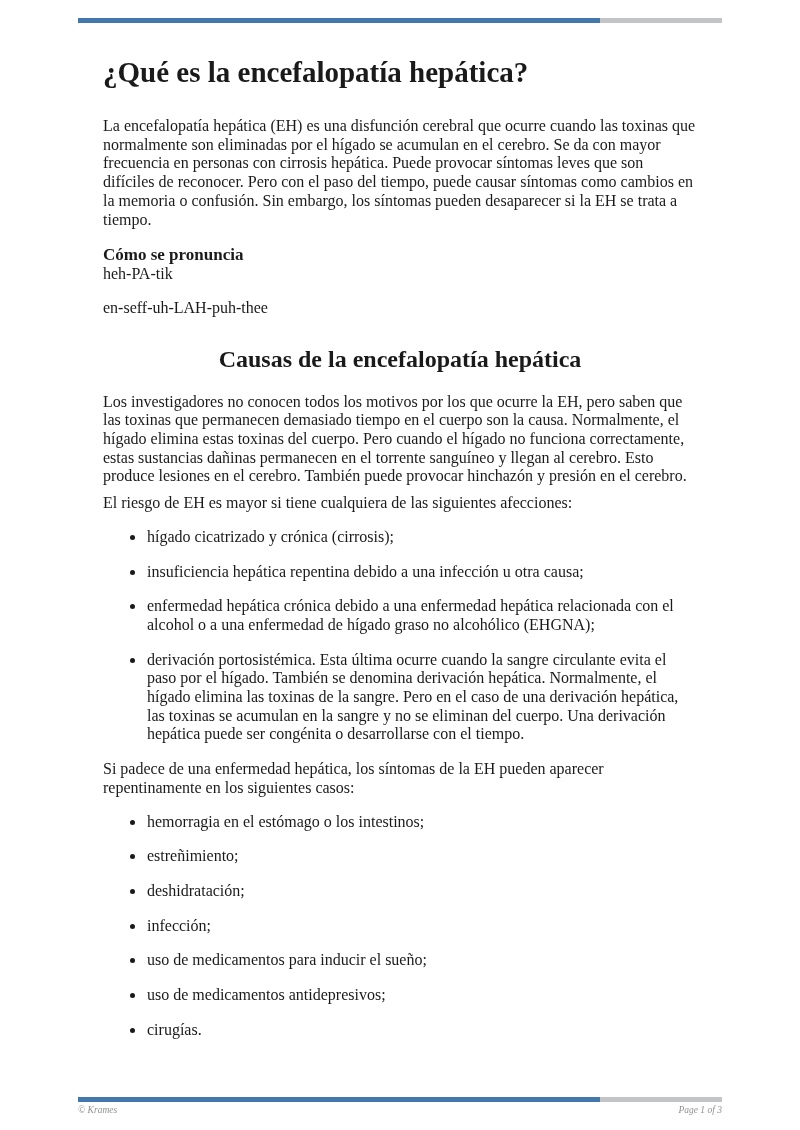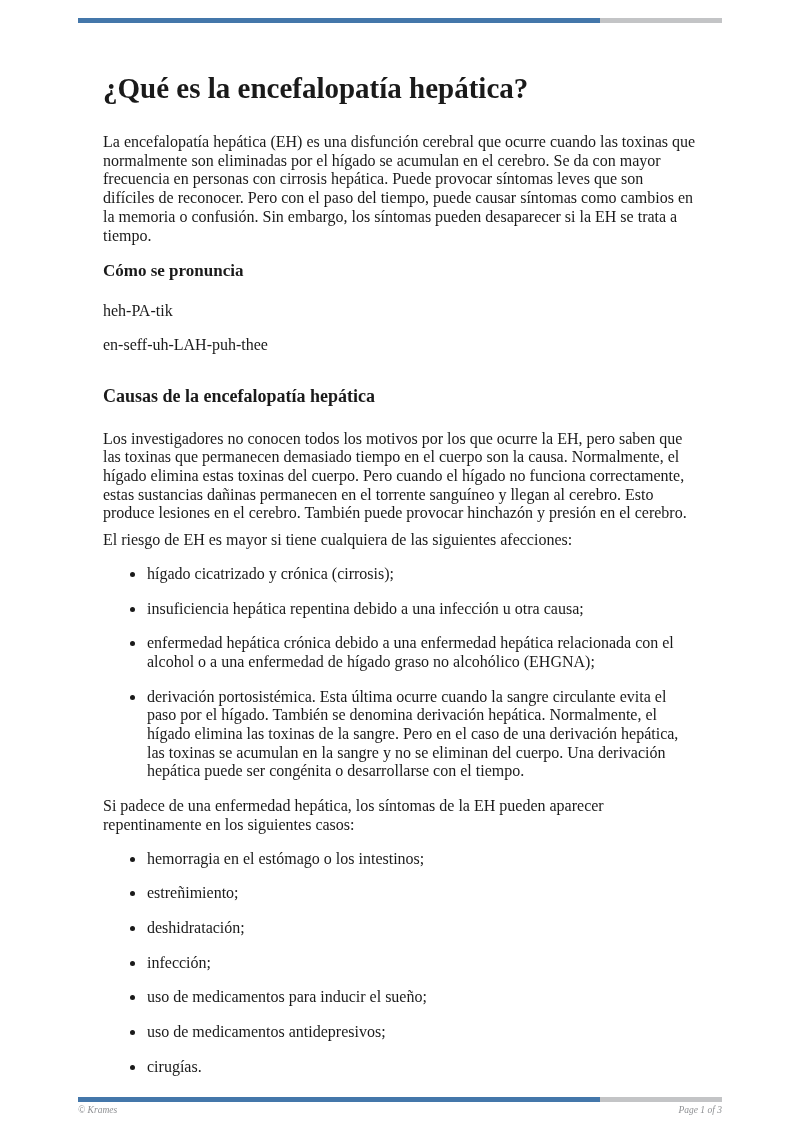--- a/index.html
+++ b/index.html
@@ -27,45 +27,46 @@
     display: flex;
   }
   .rule .seg-blue { width: 522px; height: 100%; background: var(--accent-blue); }
   .rule .seg-gray { flex: 1; height: 100%; background: var(--rule-gray); }
   .rule.top { top: 18px; }
   .rule.bottom { top: 1097px; }
 
   .content {
     position: absolute;
     left: 103px;
-    top: 16px;
+    top: 0;
     width: 594px;
     font-size: 16px;
     line-height: 18.7px;
   }
   h1.doc-title {
     margin-top: 52px;
     font-size: 29px;
     line-height: 40px;
     font-weight: bold;
   }
   p.intro { margin-top: 25px; }
   h3.pron-heading {
     margin-top: 16px;
     font-size: 17px;
     line-height: 20px;
     font-weight: bold;
   }
-  p.pron-line-1 { margin-top: 21px; }
+  p.pron-line-1 { }
   p.pron-line-2 { margin-top: 15px; }
   h2.causes-heading {
     margin-top: 28px;
-    font-size: 18px;
+    font-size: 24px;
     line-height: 26px;
     font-weight: bold;
+    text-align: center;
   }
   p.causes-para { margin-top: 21px; }
   p.risk-intro { margin-top: 8px; }
   ul.doc-list {
     margin-top: 15px;
     padding-left: 43px;
     list-style: disc outside;
   }
   ul.doc-list li { margin-bottom: 16px; padding-left: 1px; }
   p.sudden-intro { margin-top: 0; }

